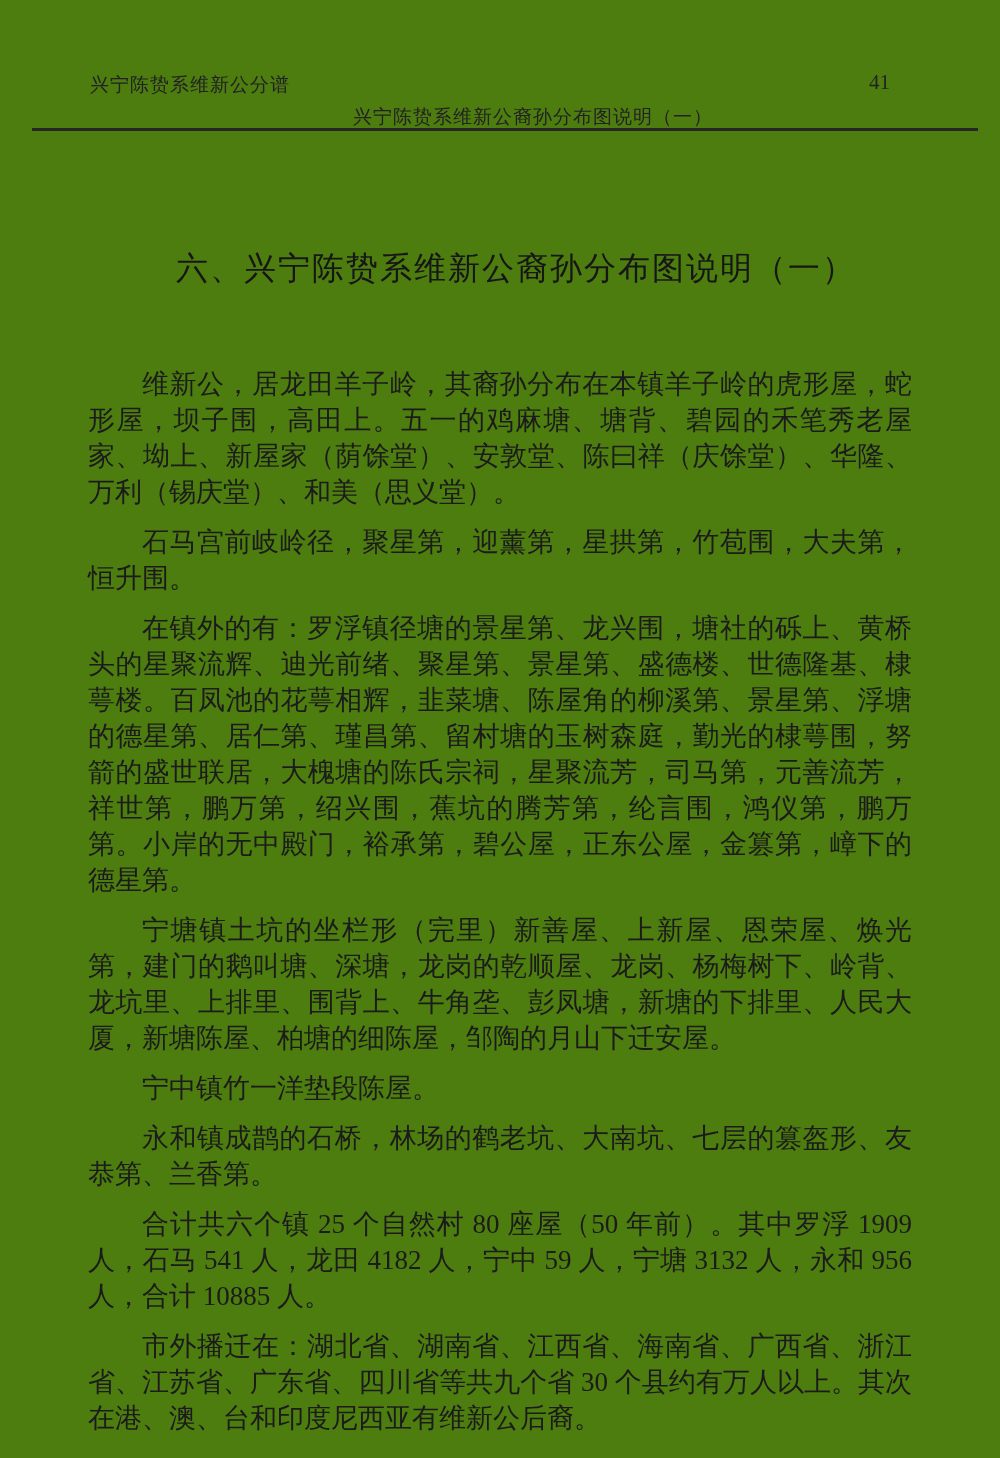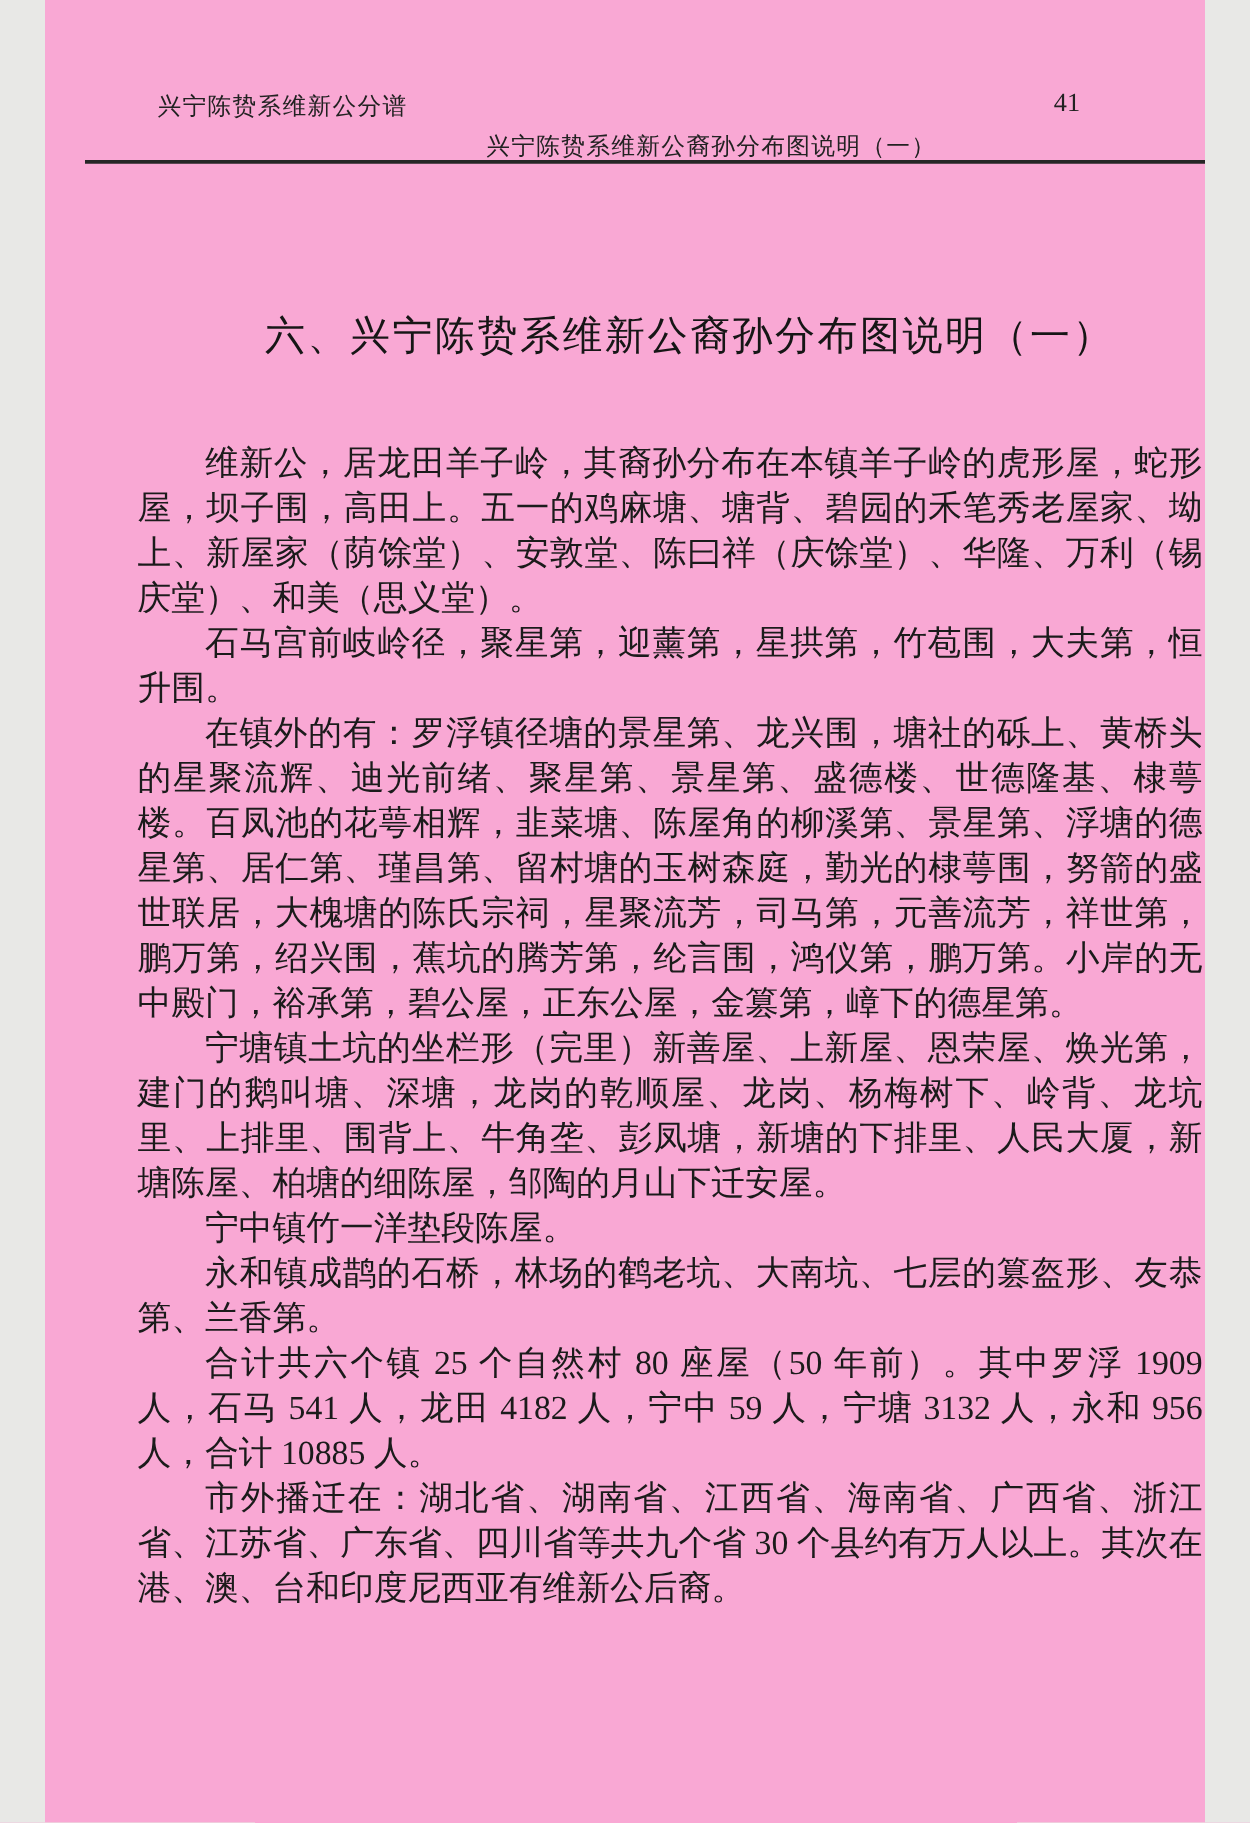--- a/index.html
+++ b/index.html
@@ -3,41 +3,41 @@
 <meta charset="utf-8">
 <style>
   html, body {
     margin: 0;
     padding: 0;
     background: #e8e8e6;
     font-family: "Liberation Serif", "DejaVu Serif", serif;
   }
   .page {
     position: relative;
-    width: 928px;
+    width: 1000px;
     height: 1458px;
     margin: 0 auto;
-    background: #f9a8d4;
+    background: #4d7c0f;
     color: #1d1d1d;
     overflow: hidden;
   }
   
   .running-header {
     position: absolute;
     top: 72px;
     left: 0;
     width: 1000px;
     height: 26px;
     font-size: 19px;
     letter-spacing: 1px;
     color: #222;
   }
   .rh-left   { position: absolute; left: 90px;  top: 0; white-space: nowrap; }
   .rh-center { position: absolute; left: 353px; top: 0; white-space: nowrap; margin-top: 32px; }
-  .rh-page   { position: absolute; left: 807px; top: -2px; font-size: 21px; letter-spacing: 0; }
+  .rh-page   { position: absolute; left: 869px; top: -2px; font-size: 21px; letter-spacing: 0; }
   .header-rule {
     position: absolute;
     top: 128px;
     left: 32px;
     width: 946px;
     height: 0;
     border-top: 3px solid #262626;
   }
   
   .doc-title {
@@ -58,21 +58,21 @@
     position: absolute;
     top: 352px;
     left: 74px;
     width: 852px;
     font-size: 27px;
     line-height: 36px;
     text-align: justify;
     color: #1b1b1b;
   }
   .body-text p {
-    margin: 0;
+    margin: 14px;
     text-indent: 2em;
     font-family: Liberation Serif, serif;
   }
 </style>
 </head>
 <body>
 
 <div class="page">
 
   <div class="running-header">

